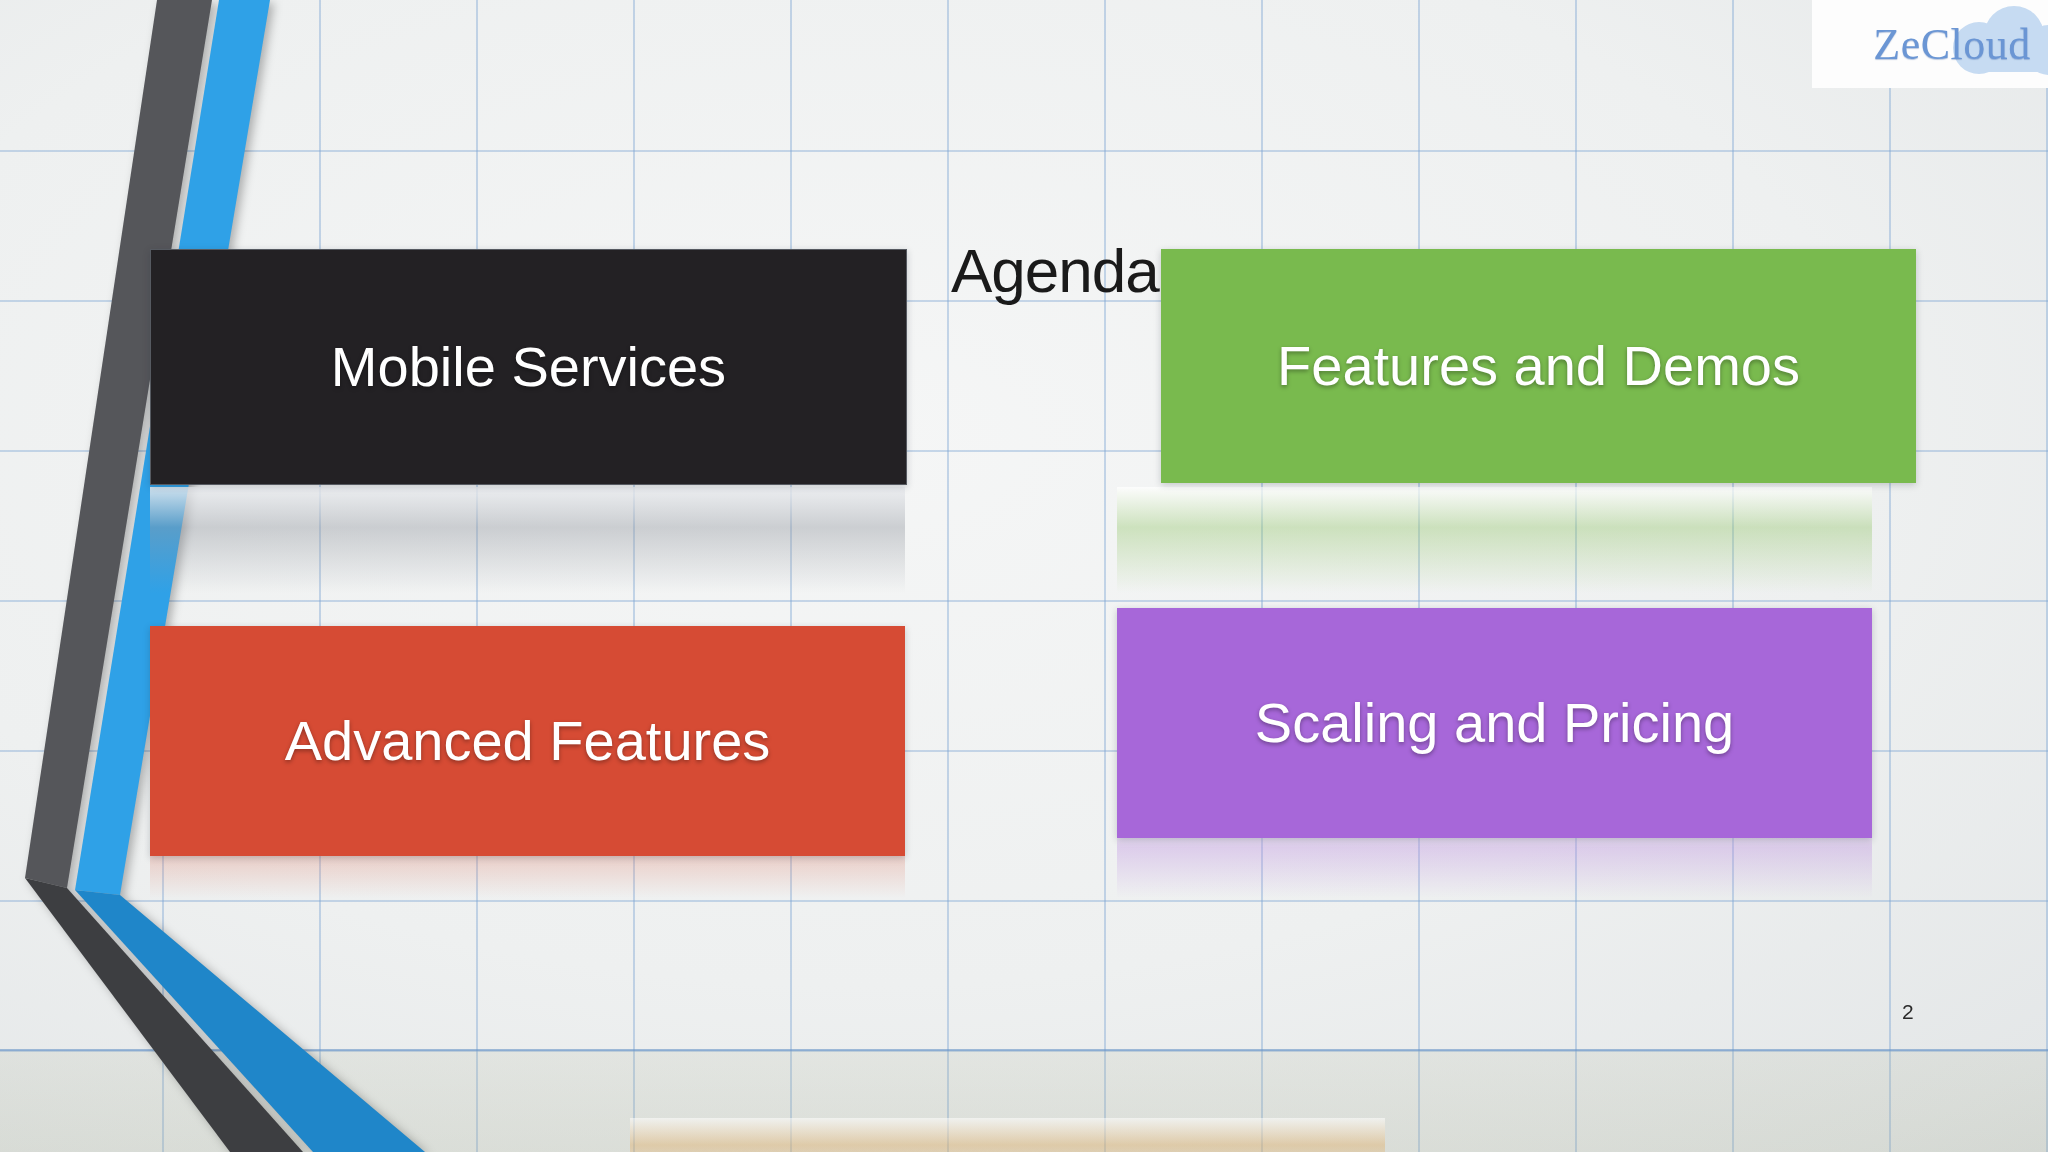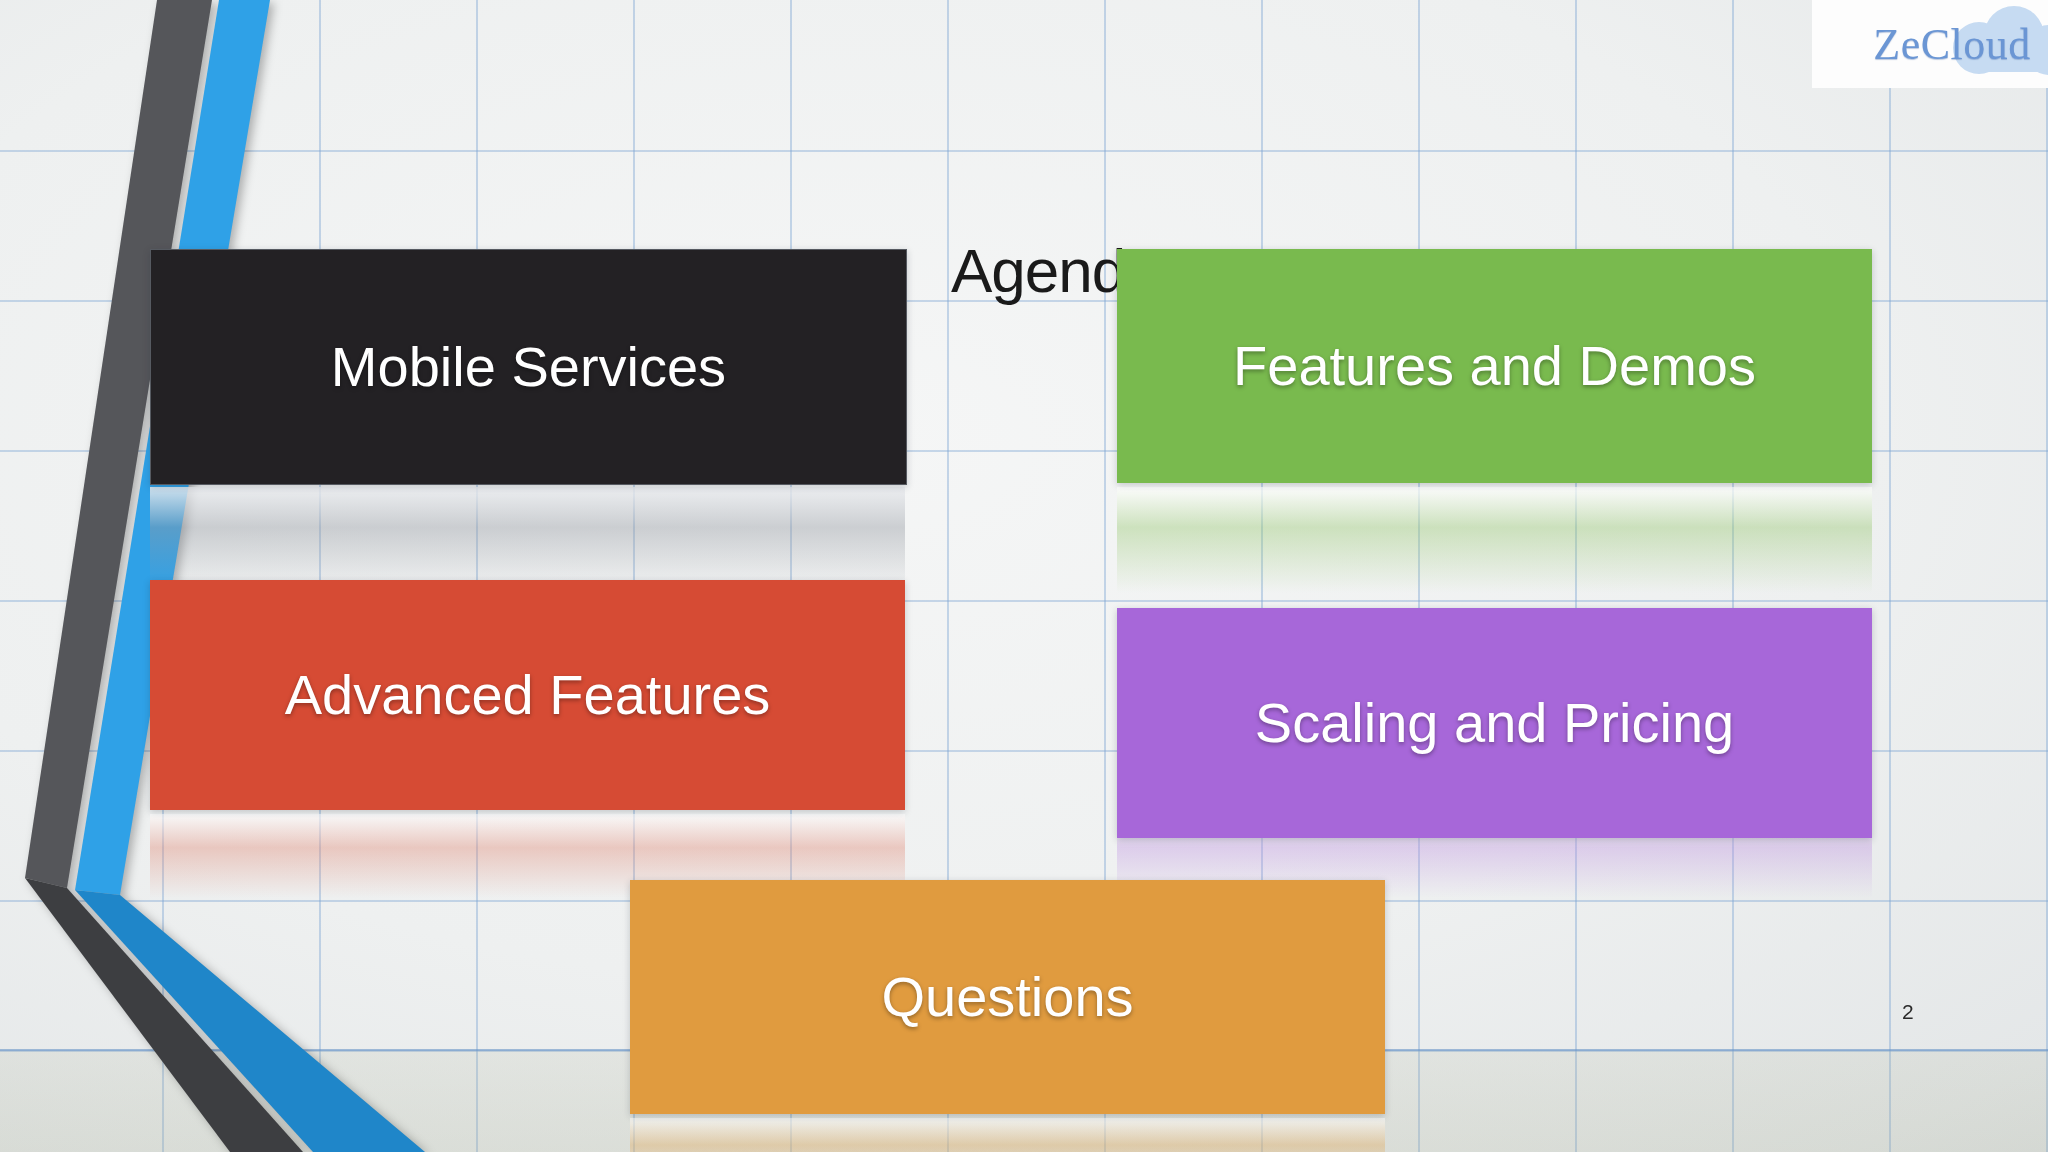--- a/index.html
+++ b/index.html
@@ -103,35 +103,32 @@
   <div class="refl refl-dark"></div>
   <div class="refl refl-green"></div>
   <div class="refl refl-red"></div>
   <div class="refl refl-purple"></div>
   <div class="refl refl-orange"></div>
 
   <div class="agenda-box box-dark" style="background: rgb(35, 33, 36);">
     <span class="label">Mobile Services</span>
   </div>
 
-  <div class="agenda-box box-green" style="background: rgb(121, 186, 78);">
+  <div class="agenda-box box-green" style="background: rgb(121, 186, 78); margin-left: 44px;">
     <span class="label">Features and Demos</span>
   </div>
 
-  <div class="agenda-box box-red" style="background: rgb(214, 75, 52);">
+  <div class="agenda-box box-red" style="background: rgb(214, 75, 52); margin-top: 46px;">
     <span class="label">Advanced Features</span>
   </div>
 
   <div class="agenda-box box-purple" style="background: rgb(167, 103, 217);">
     <span class="label">Scaling and Pricing</span>
   </div>
 
-  <div class="agenda-box box-orange" style="background: rgb(224, 155, 63);">
-    <span class="label">Questions</span>
-  </div>
 
   <div class="logo-box">
     <svg class="logo-cloud" width="150" height="84" viewBox="0 0 150 84">
       <g fill="#c6dbf2">
         <circle cx="45" cy="46" r="26"></circle>
         <circle cx="80" cy="34" r="30"></circle>
         <circle cx="115" cy="48" r="25"></circle>
         <rect x="40" y="44" width="78" height="26" rx="13"></rect>
       </g>
     </svg>

